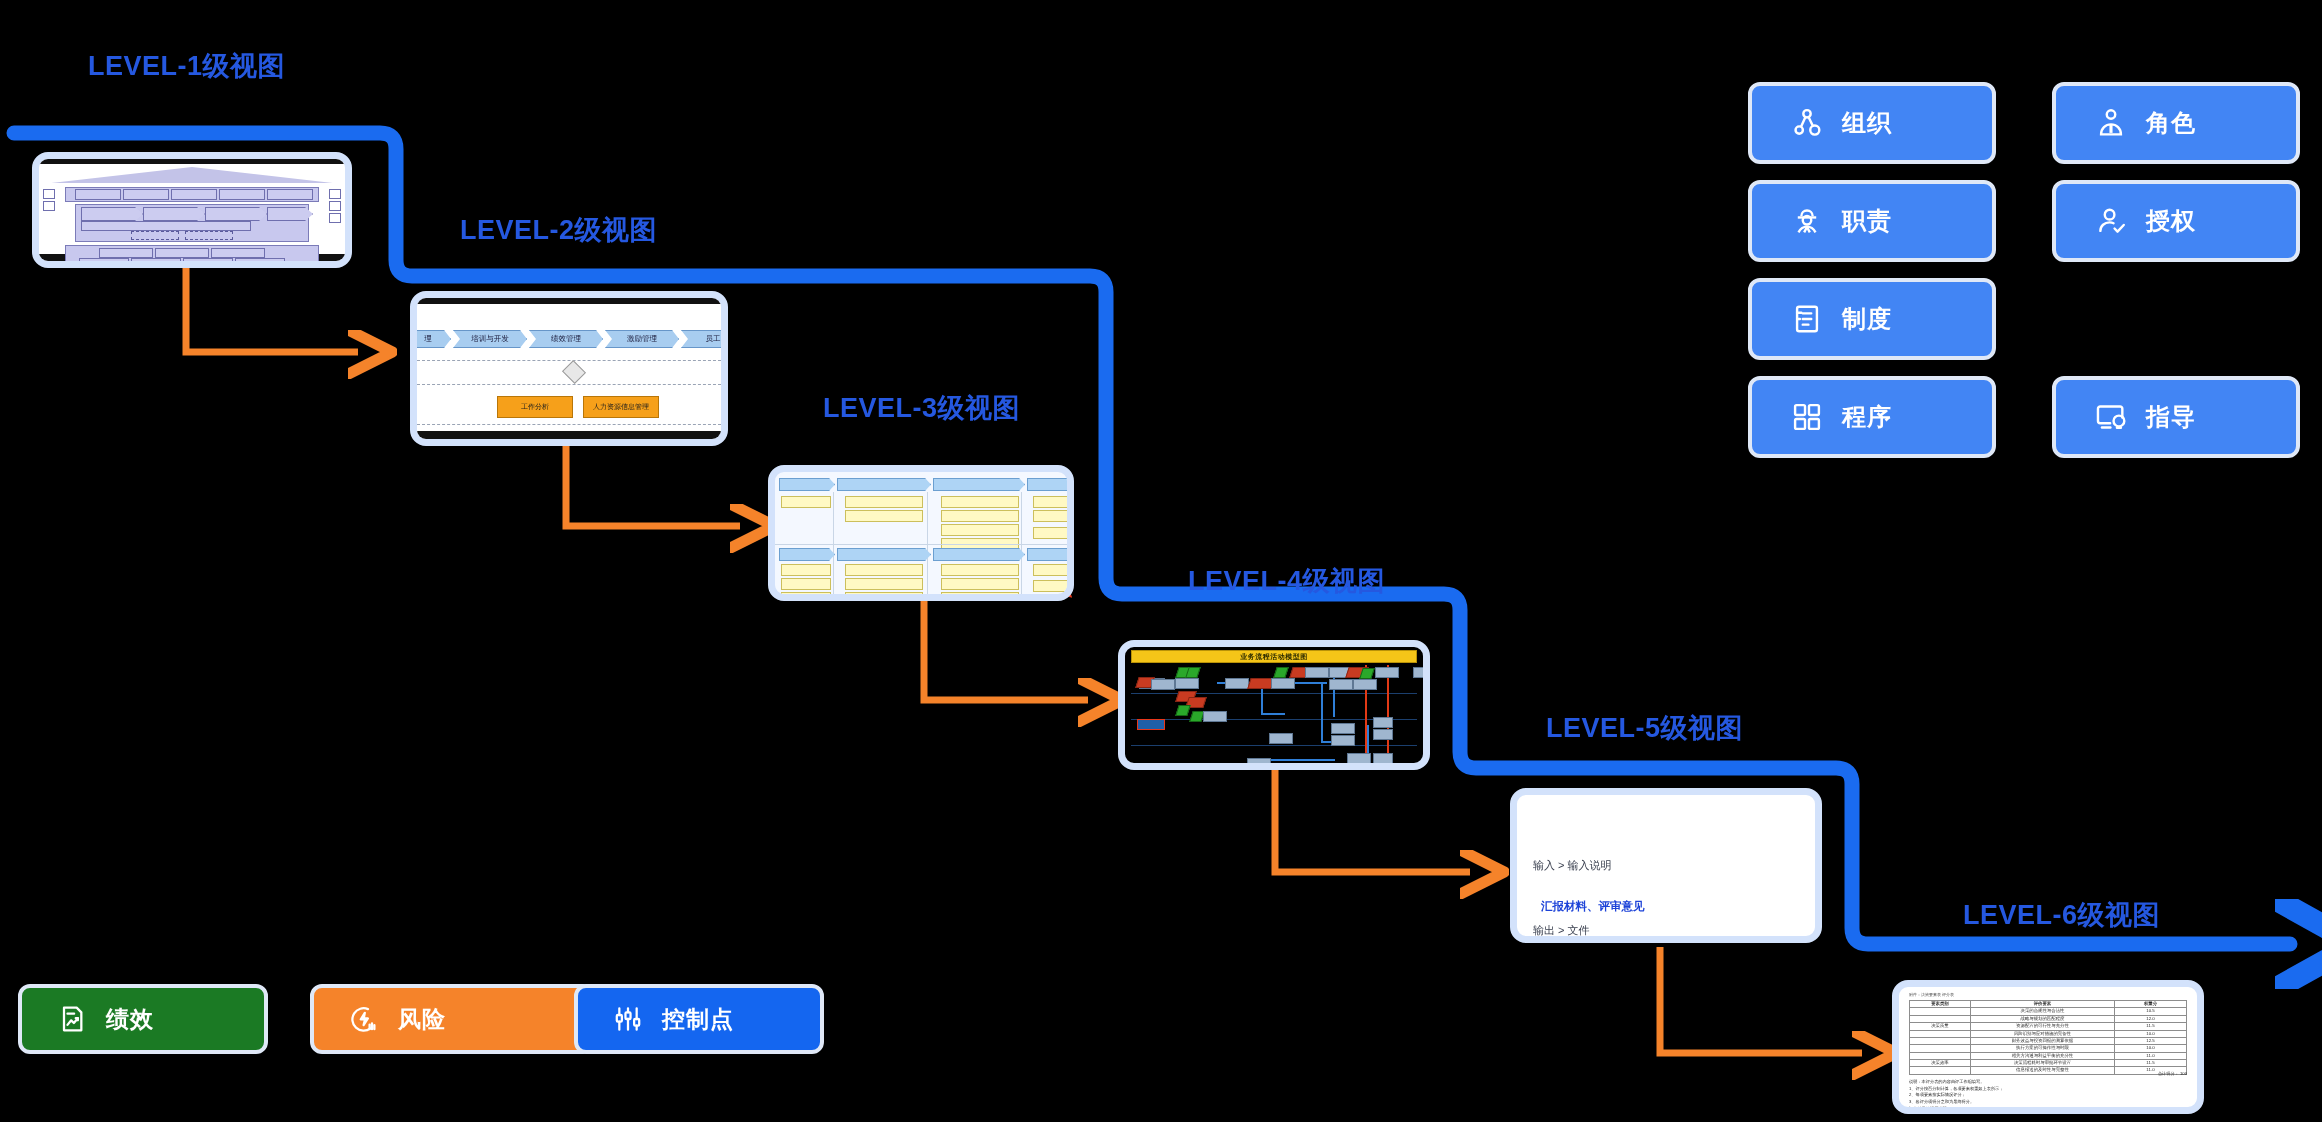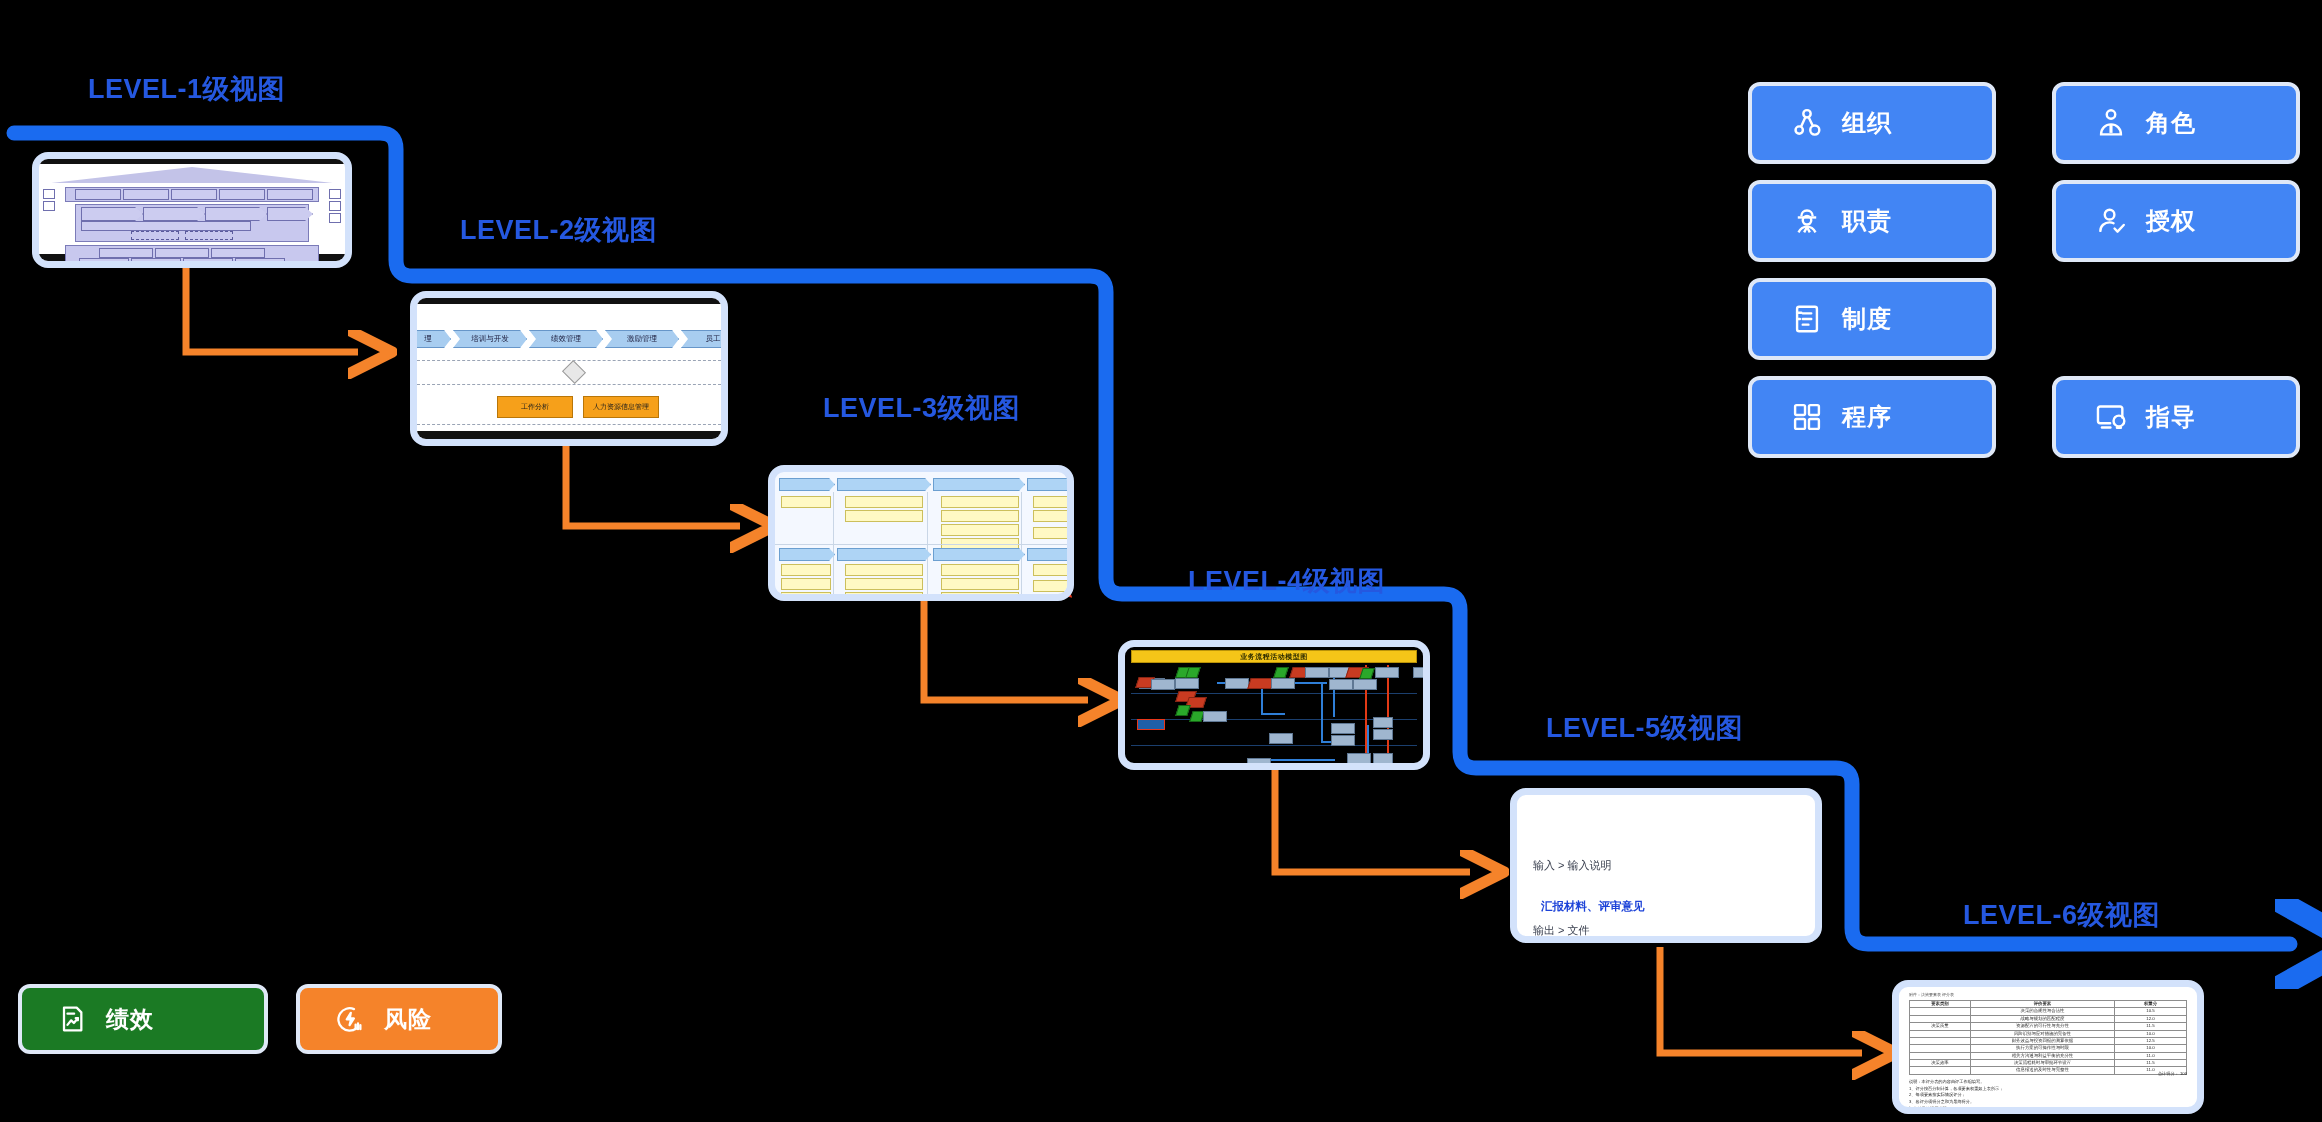--- a/index.html
+++ b/index.html
@@ -132,21 +132,21 @@
     <g>
       <ellipse cx="968" cy="519" rx="42" ry="16" fill="none" stroke="#e8371a" stroke-width="4.5"></ellipse>
       <line x1="992" y1="530" x2="1062" y2="589" stroke="#e8371a" stroke-width="4.5" marker-end="url(#ar-r)"></line>
     </g>
     <g>
       <ellipse cx="1362" cy="684" rx="50" ry="17" fill="none" stroke="#e8371a" stroke-width="4.5"></ellipse>
       <line x1="1395" y1="694" x2="1424" y2="713" stroke="#e8371a" stroke-width="4.5"></line>
     </g>
   </svg>
 
-  <div class="lvl-label" style="left:88px;top:71px">LEVEL-1级视图</div>
+  <div class="lvl-label" style="left:88px;top:48px">LEVEL-1级视图</div>
   <div class="lvl-label" style="left:460px;top:212px">LEVEL-2级视图</div>
   <div class="lvl-label" style="left:823px;top:390px">LEVEL-3级视图</div>
   <div class="lvl-label" style="left:1188px;top:563px">LEVEL-4级视图</div>
   <div class="lvl-label" style="left:1546px;top:710px">LEVEL-5级视图</div>
   <div class="lvl-label" style="left:1963px;top:897px">LEVEL-6级视图</div>
 
   <div class="thumb l1" style="left:32px;top:152px;width:320px;height:116px">
     <div class="thumb-inner">
       <div class="topbar"></div>
       <div class="roof"></div>
@@ -478,25 +478,36 @@
       <svg width="32" height="32" viewBox="0 0 24 24" fill="none" stroke="#fff" stroke-width="1.7" stroke-linecap="round" stroke-linejoin="round">
         <path d="M6 3.5h9.5L19 7v13.5H6z"></path>
           <path d="M8.6 8h5"></path>
         <path d="M8.6 16.4 11.4 13l2 2 3-3.6"></path>
           <path d="M16.4 11.4h-1.6M16.4 11.4v1.6"></path>
       </svg>
     </span>
     <span class="txt">绩效</span>
   </div>
 
-  <div class="pill orange small" style="left:296px;top:984px;width:206px">
+  <div class="pill orange small" style="left:310px;top:984px;width:285px">
     <span class="ico">
       <svg width="32" height="32" viewBox="0 0 24 24" fill="none" stroke="#fff" stroke-width="1.7" stroke-linecap="round" stroke-linejoin="round">
         <path d="M15 4.6A8.4 8.4 0 1 0 16.8 19"></path>
         <path d="M12.6 7.4 9.6 12.3h3.2l-1.1 4.3 3.2-5h-3.1z"></path>
         <path d="M16.2 16.2v3.4M18 15.2v4.4M19.8 16.6v3"></path>
       </svg>
     </span>
     <span class="txt">风险</span>
   </div>
 
+  <div class="pill brightblue small" style="left:574px;top:984px;width:250px">
+    <span class="ico">
+      <svg width="32" height="32" viewBox="0 0 24 24" fill="none" stroke="#fff" stroke-width="1.7" stroke-linecap="round">
+        <path d="M5.5 4v5M5.5 14v6M12 4v3M12 12v8M18.5 4v8M18.5 17v3"></path>
+        <rect x="3.6" y="9" width="3.8" height="5" rx=".8"></rect>
+        <rect x="10.1" y="7" width="3.8" height="5" rx=".8"></rect>
+        <rect x="16.6" y="12" width="3.8" height="5" rx=".8"></rect>
+      </svg>
+    </span>
+    <span class="txt">控制点</span>
+  </div>
 
 </div>
 
 </body></html>

